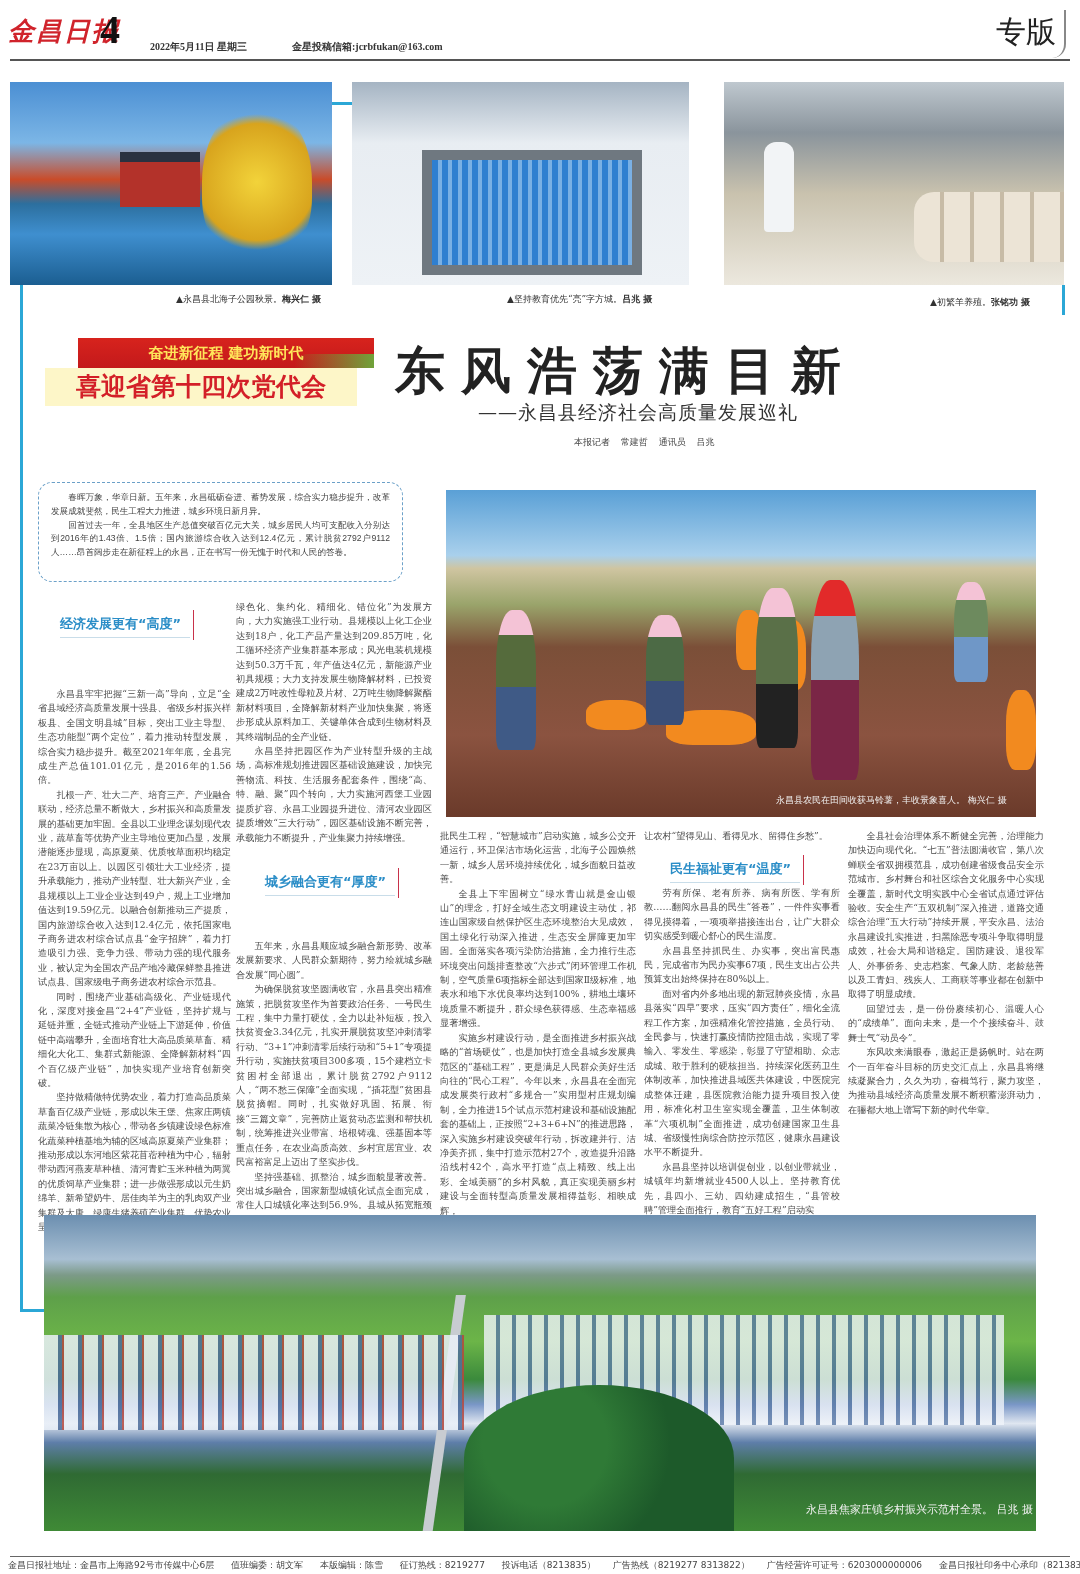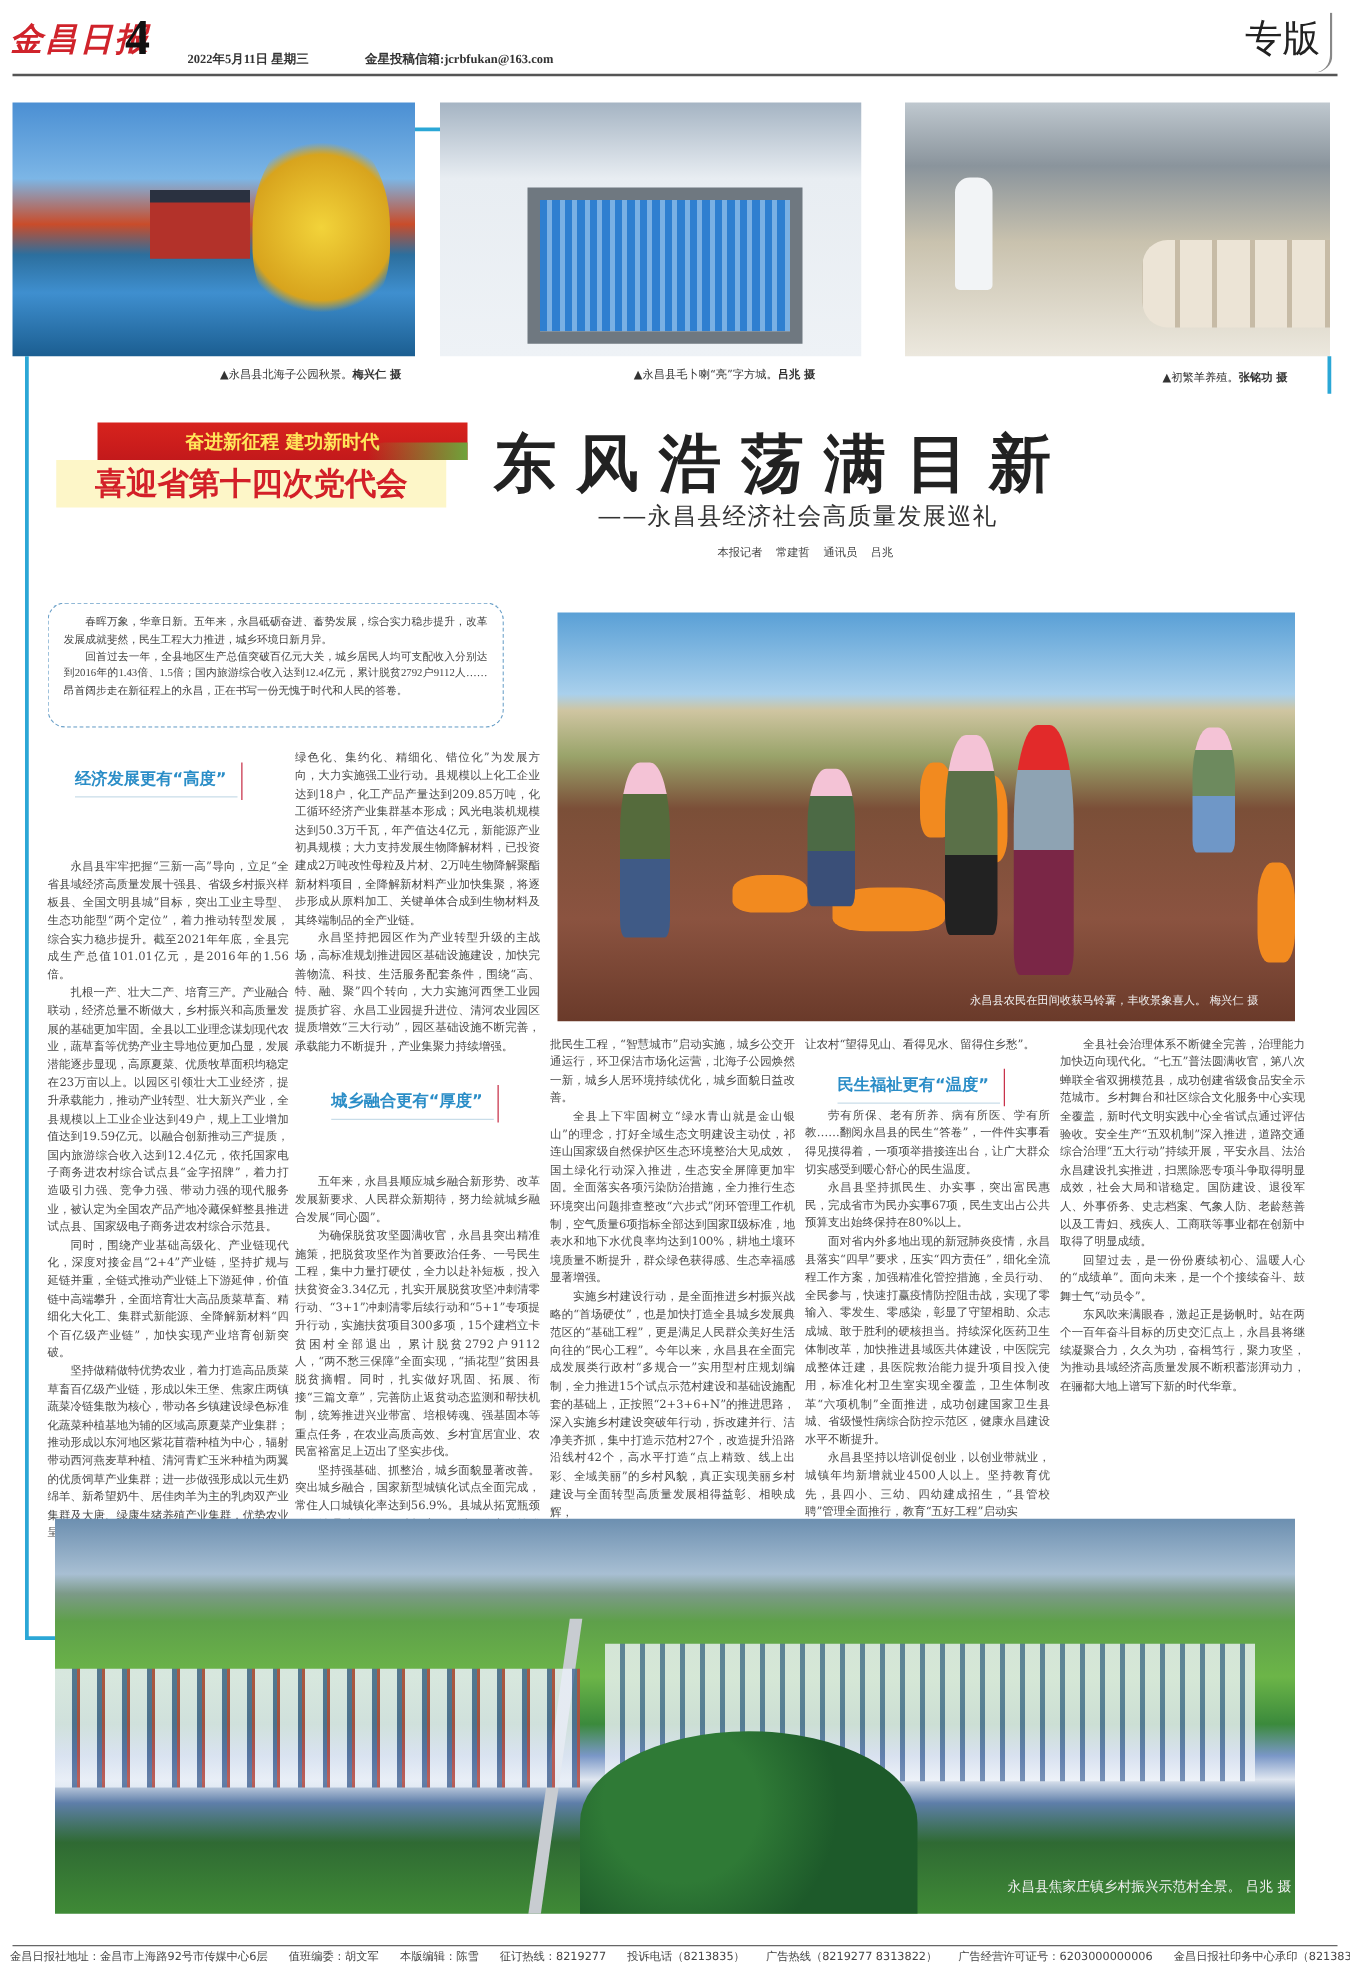--- a/index.html
+++ b/index.html
@@ -43,21 +43,21 @@
   .banner-top { position: absolute; left: 33px; top: 0; width: 296px; height: 30px; background: linear-gradient(180deg, #d7231d 0%, #c3191b 100%); color: #ffe65a; font-size: 15px; font-weight: bold; text-align: center; line-height: 30px; font-family: "DejaVu Sans", sans-serif; }
   .banner-top::after { content:""; position:absolute; right:0; bottom:0; width:80px; height:14px; background: linear-gradient(90deg, transparent, #6fa33a); border-radius: 40px 0 0 0; }
   .banner-bottom { position: absolute; left: 0; top: 30px; width: 312px; height: 38px; background: #fdf6c8; color: #d31f28; font-size: 25px; font-weight: bold; text-align: center; line-height: 38px; font-family: "DejaVu Sans", sans-serif; letter-spacing: 0px; }
 
   .main-title { position: absolute; left: 395px; top: 338px; font-size: 50px; font-weight: bold; color: #222; letter-spacing: 16px; font-family: "DejaVu Sans", sans-serif; }
   .sub-title { position: absolute; left: 478px; top: 400px; font-size: 19px; color: #333; letter-spacing: 1px; font-family: "DejaVu Serif", serif; }
   .byline { position: absolute; left: 574px; top: 436px; font-size: 9px; color: #444; word-spacing: 8px; }
 
   
   .intro { position: absolute; left: 38px; top: 482px; width: 365px; height: 100px; border: 1.5px dashed #6ba0c8; border-radius: 14px; padding: 8px 12px 0 12px; }
-  .intro p { font-size: 8.6px; line-height: 13.8px; color: #444; text-indent: 2em; text-align: justify; font-family: Liberation Serif, serif; }
+  .intro p { font-size: 8.6px; line-height: 13.8px; color: #444; text-indent: 2em; text-align: justify; font-family: Liberation Sans, sans-serif; }
 
   
   .photo-potato { position: absolute; left: 446px; top: 490px; width: 590px; height: 327px;
     background: linear-gradient(180deg, #5aa0d6 0%, #a9d0ec 20%, #cfc5a1 24%, #9aa46b 35%, #7b4f38 48%, #8b5340 75%, #6a3a2a 100%); }
   .potato-bag { position: absolute; background: #f28a1f; border-radius: 40% 40% 30% 30%; }
   .worker { position: absolute; border-radius: 40% 40% 10% 10%; }
   .photo-potato-caption { position: absolute; left: 776px; top: 794px; font-size: 9px; color: #f0f0f0; white-space: nowrap; }
 
   
   .col { position: absolute; font-size: 9.2px; line-height: 14.4px; color: #4a4a4a; text-align: justify; font-family: "DejaVu Serif", serif; }
@@ -103,21 +103,21 @@
 </div>
 
 <div class="photo photo-1"></div>
 <div class="photo photo-2"></div>
 <div class="photo photo-3"></div>
 
 <div class="caption" style="left:144px; top:293px;margin-left:32px;">
   <span>▲永昌县北海子公园秋景。</span><b>梅兴仁 摄</b>
 </div>
 <div class="caption" style="left:507px; top:293px;">
-  <span>▲永昌县毛卜喇“亮”字方城。</span><b>吕兆 摄</b>
+  <span>▲坚持教育优先“亮”字方城。</span><b>吕兆 摄</b>
 </div>
 <div class="caption" style="left:930px; top:296px;">
   <span>▲初繁羊养殖。</span><b>张铭功 摄</b>
 </div>
 
 <div class="frame-left"></div>
 <div class="frame-right"></div>
 <div class="frame-bottom"></div>
 <div class="frame-mid"></div>
 

